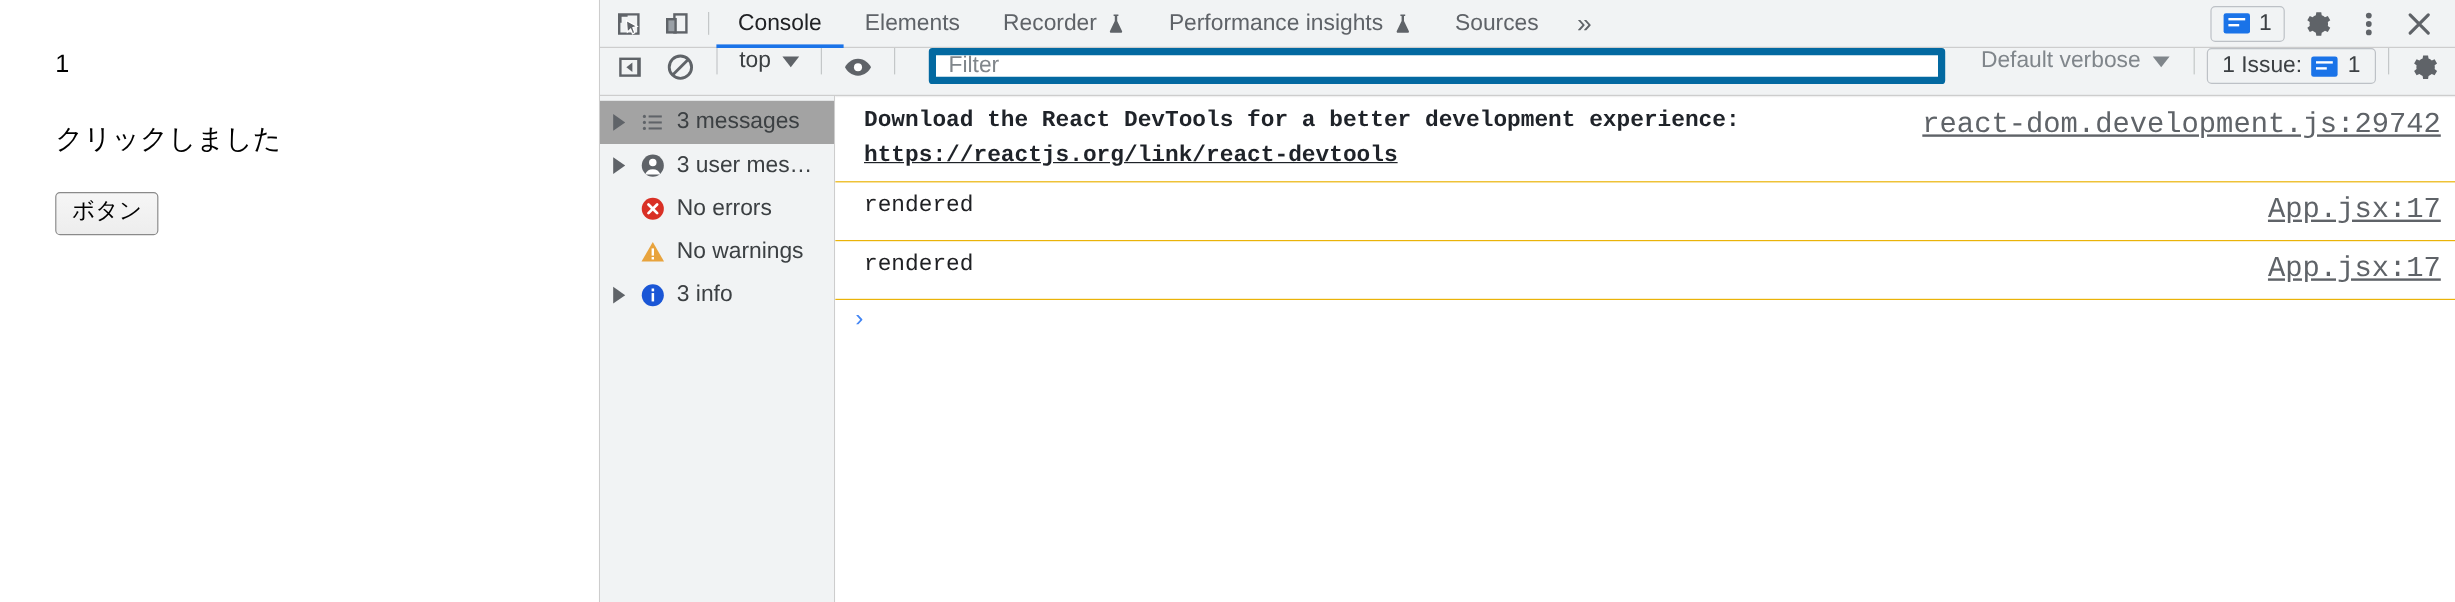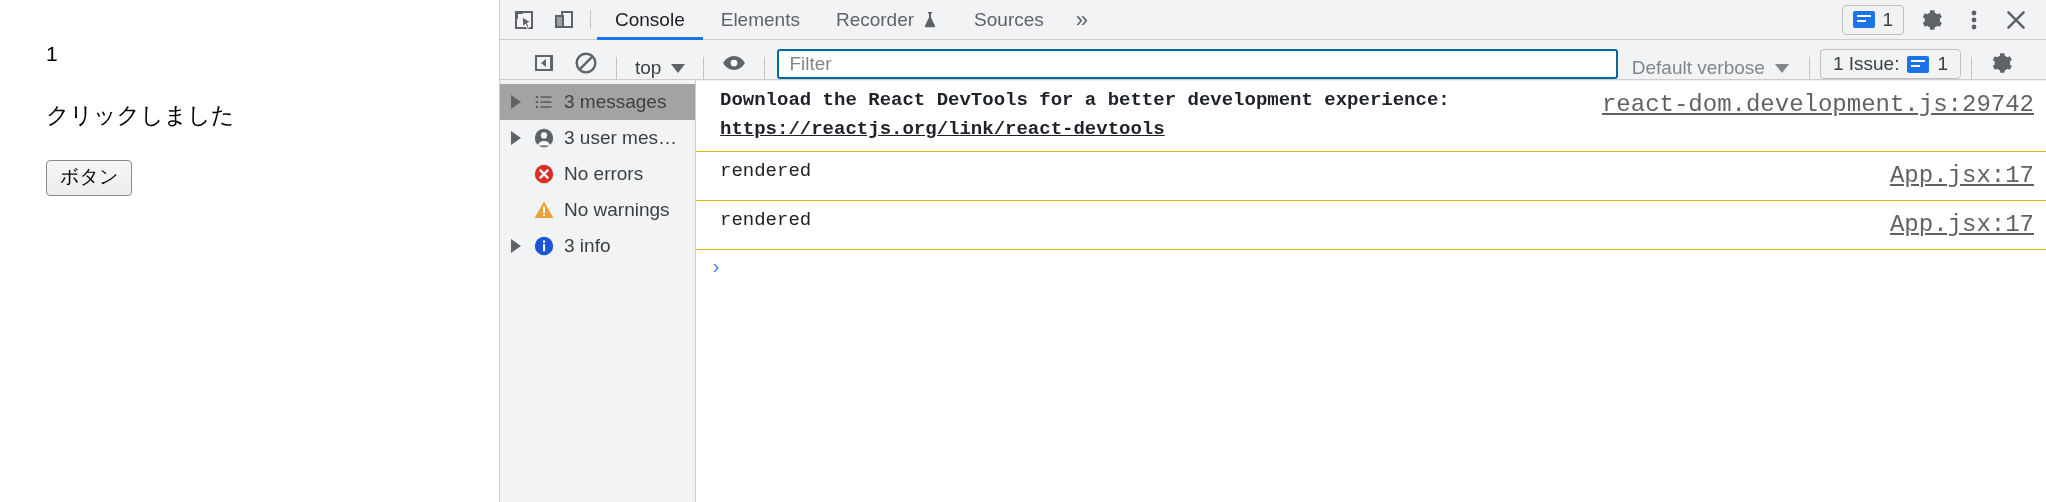--- a/index.html
+++ b/index.html
@@ -128,22 +128,22 @@
     width: 9px; height: 2px; background: #ffffff;
   }
 
   
   #filterbar {
     height: 40px;
     flex: 0 0 40px;
     background: #f1f3f4;
     border-bottom: 1px solid #cdcdcd;
     display: flex;
-    align-items: flex-end;
-    padding: 0 24px;
+    align-items: flex-start;
+    padding: 0 5px;
     gap: 2px;
   }
   .fb-btn {
     width: 40px; height: 32px;
     display: flex; align-items: center; justify-content: center;
     cursor: pointer;
   }
   .fb-sep { width: 1px; height: 22px; background: #c4c7c8; margin: 0 8px; }
   #context-select {
     display: flex; align-items: center; gap: 10px;
@@ -153,28 +153,28 @@
   .caret-down {
     width: 0; height: 0;
     border-left: 7px solid transparent;
     border-right: 7px solid transparent;
     border-top: 9px solid #5f6368;
   }
   #filter-input {
     flex: 1 1 auto;
     min-width: 40px;
     height: 30px;
-    border: 2px solid #0369a1;
+    border: 6px solid #0369a1;
     border-radius: 3px;
     background: #ffffff;
     font-family: "Liberation Sans", sans-serif;
     font-size: 19px;
     color: #a16207;
     padding: 0 10px;
-    margin: 0 2px;
+    margin: 0 18px;
   }
   #filter-input::placeholder { color: #80868b; }
   #levels-select {
     display: flex; align-items: center; gap: 10px;
     font-size: 19px; color: #80868b;
     padding: 0 10px; cursor: pointer; white-space: nowrap;
   }
   #levels-select .caret-down { border-top-color: #80868b; }
   #issues-pill2 {
     display: flex; align-items: center; gap: 8px;
@@ -310,20 +310,28 @@
 
       <div class="tab">
         <span>Recorder</span>
         <span class="flask">
           <svg width="16" height="18" viewBox="0 0 16 18" aria-hidden="true">
             <path d="M6 1 h4 v1.4 H9 v4.2 l4 8.2 a1 1 0 0 1 -.9 1.5 H3.9 a1 1 0 0 1 -.9 -1.5 l4 -8.2 V2.4 H6 Z" fill="#5f6368"></path>
           </svg>
         </span>
       </div>
 
+      <div class="tab">
+        <span>Performance insights</span>
+        <span class="flask">
+          <svg width="16" height="18" viewBox="0 0 16 18" aria-hidden="true">
+            <path d="M6 1 h4 v1.4 H9 v4.2 l4 8.2 a1 1 0 0 1 -.9 1.5 H3.9 a1 1 0 0 1 -.9 -1.5 l4 -8.2 V2.4 H6 Z" fill="#5f6368"></path>
+          </svg>
+        </span>
+      </div>
 
       <div class="tab">
         <span>Sources</span>
       </div>
 
       <div id="tab-overflow">»</div>
 
       <div id="tabstrip-right">
         <div id="issues-pill">
           <span class="badge-bubble"></span>

